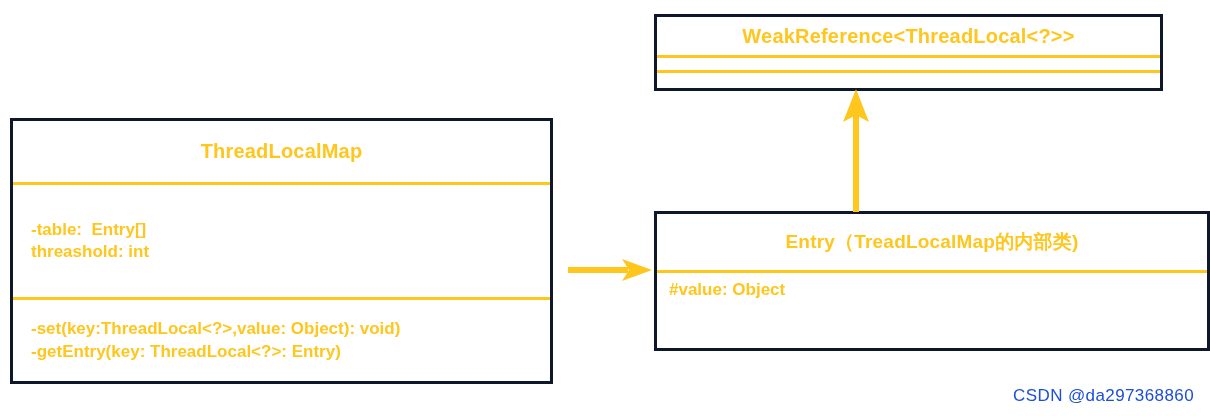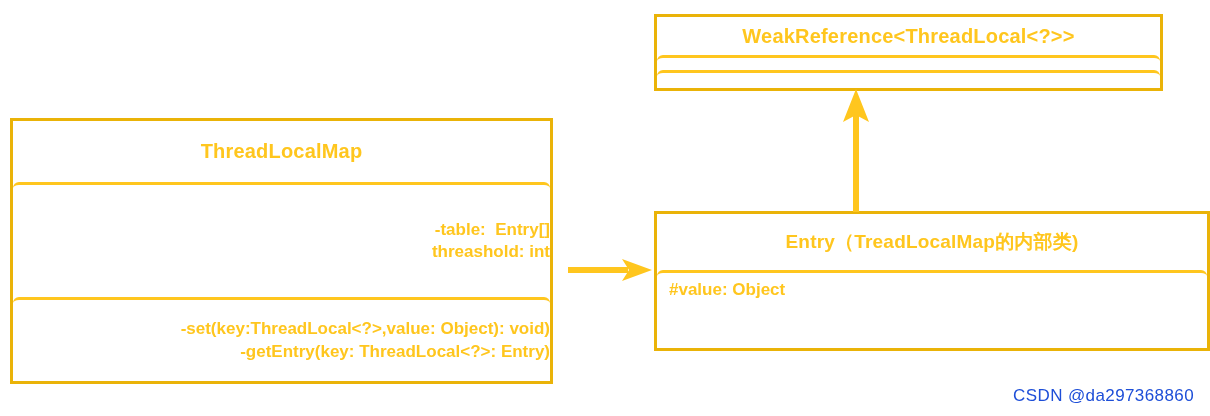--- a/index.html
+++ b/index.html
@@ -12,33 +12,32 @@
     height: 416px;
     position: relative;
     overflow: hidden;
     font-family: "Liberation Sans", "DejaVu Sans", sans-serif;
   }
 
   
   .uml-class {
     position: absolute;
     box-sizing: border-box;
-    border: 3px solid #eab308;
+    border: 3px solid #0f172a;
     background: #ffffff;
     display: flex;
     flex-direction: column;
   }
   .uml-compartment {
     box-sizing: border-box;
     position: relative;
     overflow: hidden;
   }
   .uml-compartment + .uml-compartment {
     border-top: 3px solid #FFC61E;
-    border-radius: 6px;
   }
   .uml-title {
     display: flex;
     align-items: center;
     justify-content: center;
     color: #FFC61E;
     font-weight: bold;
     letter-spacing: 0.2px;
   }
   .uml-members {
@@ -68,21 +67,20 @@
     font-size: 20px;
   }
   #weakref-class .uml-empty-1 { height: 15px; }
   #weakref-class .uml-empty-2 { height: 15px; }
 
   #threadlocalmap-class {
     left: 10px;
     top: 118px;
     width: 543px;
     height: 266px;
-    text-align: right;
   }
   #threadlocalmap-class .uml-title {
     height: 61px;
     font-size: 20px;
   }
   #threadlocalmap-class .uml-attributes {
     height: 115px;
     font-size: 17px;
     padding-left: 18px;
   }

